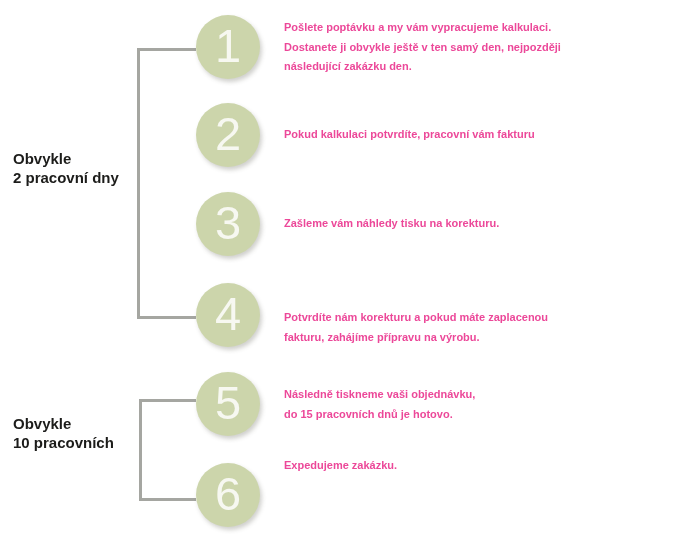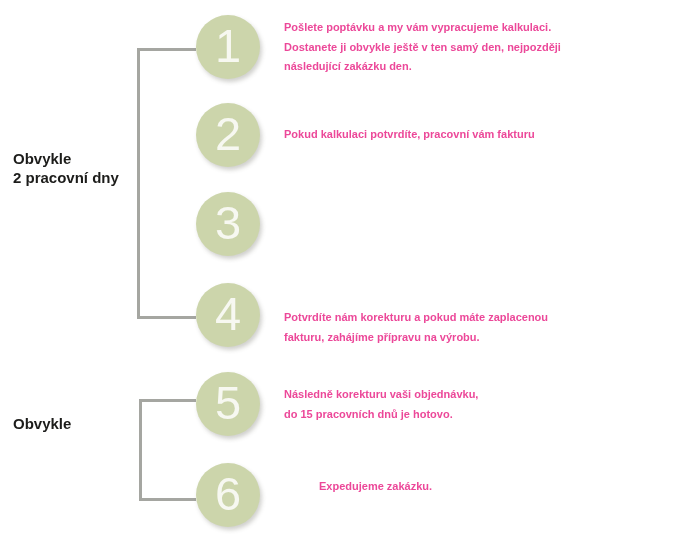--- a/index.html
+++ b/index.html
@@ -50,21 +50,21 @@
     font-size: 11px;
     font-weight: 700;
     line-height: 19.5px;
     white-space: nowrap;
   }
   .t1 { top: 47px; }
   .t2 { top: 135px; }
   .t3 { top: 224px; }
   .t4 { top: 327px; }
   .t5 { top: 404px; }
-  .t6 { top: 487px; margin-left: 35px; }
+  .t6 { top: 466px; }
   
   .bracket {
     position: absolute;
     border-left: 3px solid #a5a6a1;
     border-top: 3px solid #a5a6a1;
     border-bottom: 3px solid #a5a6a1;
   }
   .b1 { left: 137px; top: 48px;  width: 56px; height: 265px; }
   .b2 { left: 139px; top: 399px; width: 54px; height: 96px;  }
   
@@ -87,20 +87,21 @@
 
   <div class="bracket b1"></div>
   <div class="bracket-label l1">
     <div>Obvykle</div>
     <div>2 pracovní dny</div>
   </div>
 
   <div class="bracket b2"></div>
   <div class="bracket-label l2">
     <div>Obvykle</div>
+    <div>10 pracovních</div>
   </div>
 
   <div class="step-circle c1">
     <span class="num">1</span>
   </div>
   <div class="step-text t1">
     <div>Pošlete poptávku a my vám vypracujeme kalkulaci.</div>
     <div>Dostanete ji obvykle ještě v ten samý den, nejpozději</div>
     <div>následující zakázku den.</div>
   </div>
@@ -108,34 +109,37 @@
   <div class="step-circle c2">
     <span class="num">2</span>
   </div>
   <div class="step-text t2">
     <div>Pokud kalkulaci potvrdíte, pracovní vám fakturu</div>
   </div>
 
   <div class="step-circle c3">
     <span class="num">3</span>
   </div>
+  <div class="step-text t3">
+    <div>Zašleme vám náhledy tisku na korekturu.</div>
+  </div>
 
   <div class="step-circle c4">
     <span class="num">4</span>
   </div>
   <div class="step-text t4">
     <div>Potvrdíte nám korekturu a pokud máte zaplacenou</div>
     <div>fakturu, zahájíme přípravu na výrobu.</div>
   </div>
 
   <div class="step-circle c5">
     <span class="num">5</span>
   </div>
   <div class="step-text t5">
-    <div>Následně korekturu vaši objednávku,</div>
+    <div>Následně tiskneme vaši objednávku,</div>
     <div>do 15 pracovních dnů je hotovo.</div>
   </div>
 
   <div class="step-circle c6">
     <span class="num">6</span>
   </div>
   <div class="step-text t6">
     <div>Expedujeme zakázku.</div>
   </div>
 

